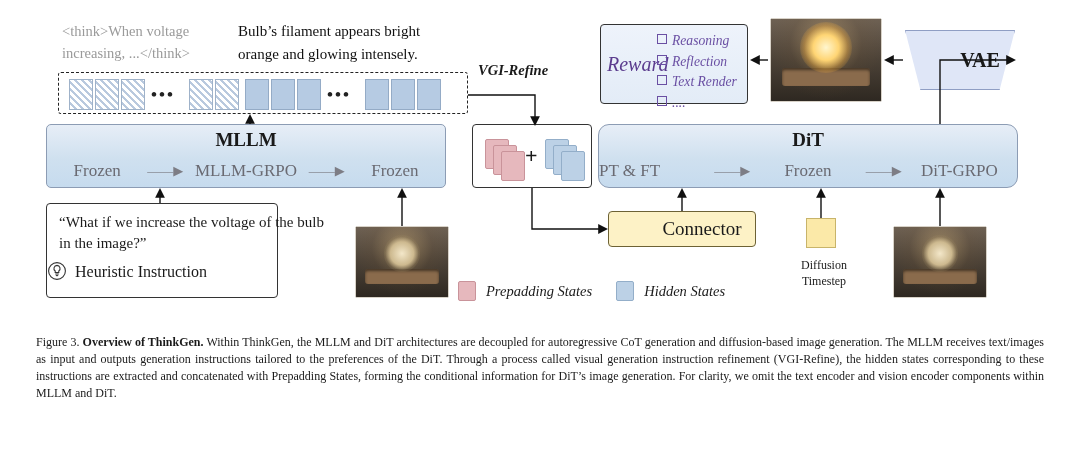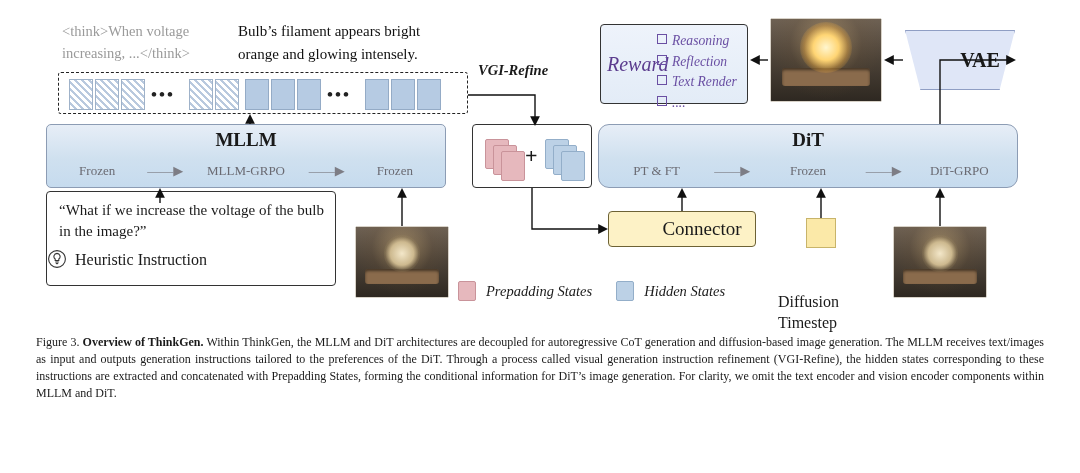--- a/index.html
+++ b/index.html
@@ -42,26 +42,26 @@
   .tok.solid{background:#b6cbe3;border-color:#94abc6;}
   .dots{position:absolute;top:12px;font-size:17px;font-weight:bold;letter-spacing:2px;color:#222;}
 
   
   .mllm{
     left:46px;top:124px;width:400px;height:64px;border:1.3px solid #8c9cb4;border-radius:5px;
     background:linear-gradient(180deg,#e7eef7 0%,#cfe0ef 55%,#c6dbee 100%);
   }
   .mllm .ttl{position:absolute;left:0;top:4px;width:100%;text-align:center;font-size:19px;font-weight:bold;}
   .stagerow{position:absolute;left:0;top:34px;width:100%;height:24px;display:flex;align-items:center;}
-  .stage{font-size:13px;color:#6a6a72;}
+  .stage{font-size:17px;color:#6a6a72;}
   .arw{flex:0 0 auto;color:#7d7d85;font-size:13px;}
 
   
   .prompt{
-    left:46px;top:191px;width:290px;height:95px;border:1.2px solid #333;border-radius:4px;background:#fff;
+    left:46px;top:203px;width:232px;height:95px;border:1.2px solid #333;border-radius:4px;background:#fff;
   }
   .prompt .q{position:absolute;left:12px;top:8px;width:266px;font-size:15px;line-height:1.42;}
   .prompt .hi{position:absolute;left:0;top:57px;width:100%;text-align:left;font-size:16px;}
 
   
   .photo{border:1px solid #d8d2c8;border-radius:2px;overflow:hidden;background:#2a2a2a;}
   .ph-bulb{left:355px;top:226px;width:94px;height:72px;}
   .ph-dit1{left:770px;top:18px;width:112px;height:84px;}
   .ph-dit2{left:893px;top:226px;width:94px;height:72px;}
   .scene{position:absolute;left:0;top:0;width:100%;height:100%;
@@ -112,21 +112,21 @@
   
   .vae{
     left:905px;top:30px;width:110px;height:60px;
     background:#dfe6f7;border:1.2px solid #8f9ec4;
     clip-path:polygon(0% 0%,100% 0%,86% 100%,14% 100%);
     font-size:20px;font-weight:bold;
   }
 
   
   .tstep{left:806px;top:218px;width:30px;height:30px;background:#fbe9a8;border:1px solid #c8b46a;}
-  .tlabel{left:778px;top:258px;width:92px;text-align:left;font-size:16px;line-height:1.3;margin-top:34px;}
+  .tlabel{left:778px;top:258px;width:92px;text-align:center;font-size:12px;line-height:1.3;}
 
   
   .legend{left:458px;top:278px;width:300px;height:26px;display:flex;align-items:center;gap:10px;font-size:14.5px;}
   .lsq{width:16px;height:18px;border-radius:2px;flex:0 0 auto;}
 
   
   svg.lines{position:absolute;left:0;top:0;width:1080px;height:320px;pointer-events:none;}
 </style>
 </head>
 <body>
@@ -203,21 +203,21 @@
       <div><span class="bx"></span><span>Reasoning</span></div>
       <div><span class="bx"></span><span>Reflection</span></div>
       <div><span class="bx"></span><span>Text Render</span></div>
       <div><span class="bx"></span><span>....</span></div>
     </div>
   </div>
 
   <div class="abs dit">
     <div class="ttl">DiT</div>
     <div class="stagerow">
-      <div style="flex:1;text-align:center" class="stage">PT &amp; FT</div>
+      <div style="flex:1;" class="stage">PT &amp; FT</div>
       <div class="arw">——▶</div>
       <div style="flex:1;text-align:center" class="stage">Frozen</div>
       <div class="arw">——▶</div>
       <div style="flex:1;text-align:center" class="stage">DiT-GRPO</div>
     </div>
   </div>
 
   <div class="abs photo ph-dit1">
     <div class="scene"></div>
     <div class="board"></div>

